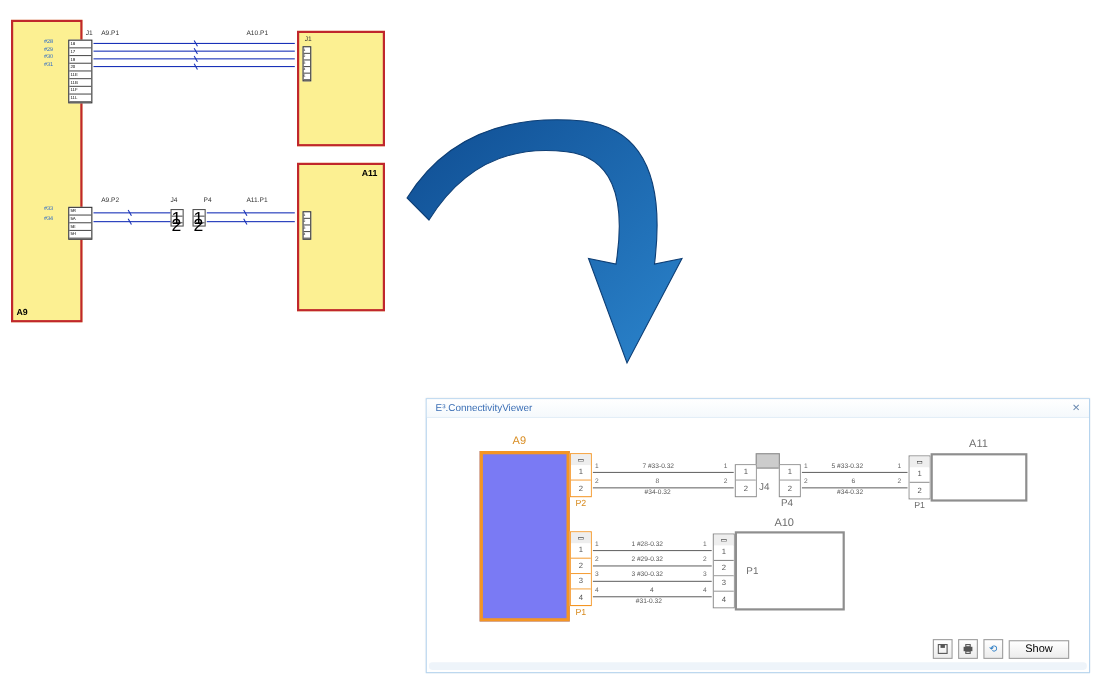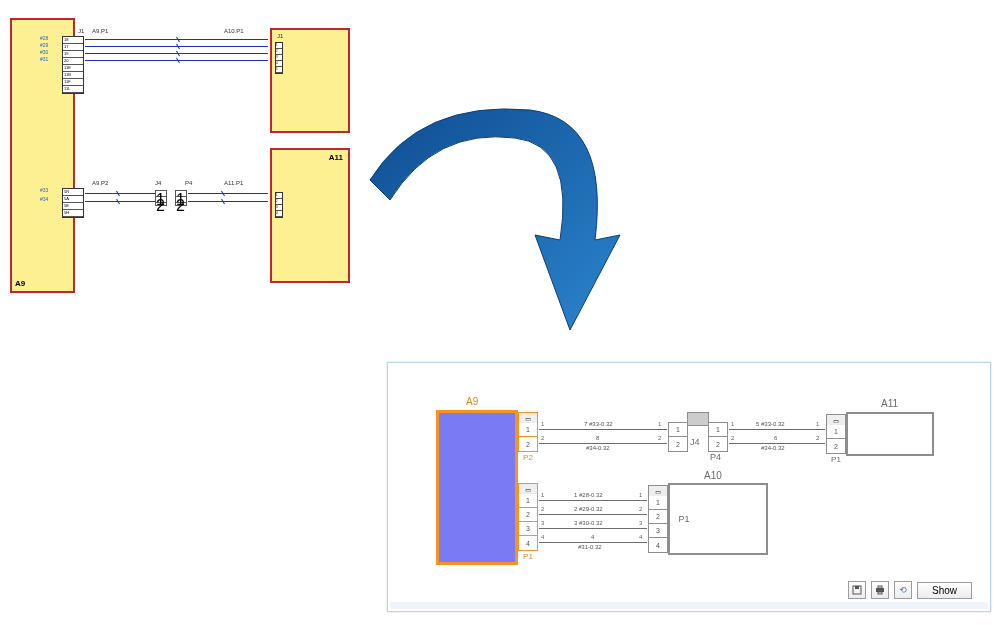--- a/index.html
+++ b/index.html
@@ -331,20 +331,24 @@
            Q 250 30 235 150
            L 260 145
            L 210 240
            L 175 145
            L 200 150
            Q 215 55 155 48
            Q 75 38 30 110 Z" fill="url(#ag)" stroke="#0d3e75" stroke-width="1"></path>
 </svg>
 
 <div class="cv-window">
+  <div class="cv-title">
+    <span>E³.ConnectivityViewer</span>
+    <span class="cv-close">✕</span>
+  </div>
 
   <div class="cv-canvas">
 
     <div class="cv-block cv-block-a9" style="left:40px;top:25px;width:82px;height:155px"></div>
     <span class="cv-label" style="left:70px;top:11px">A9</span>
 
     <div class="cv-port cv-port-o" style="left:122px;top:27px">
       <div class="cv-port-head">▭</div>
       <div class="cv-port-cell">1</div>
       <div class="cv-port-cell">2</div>

